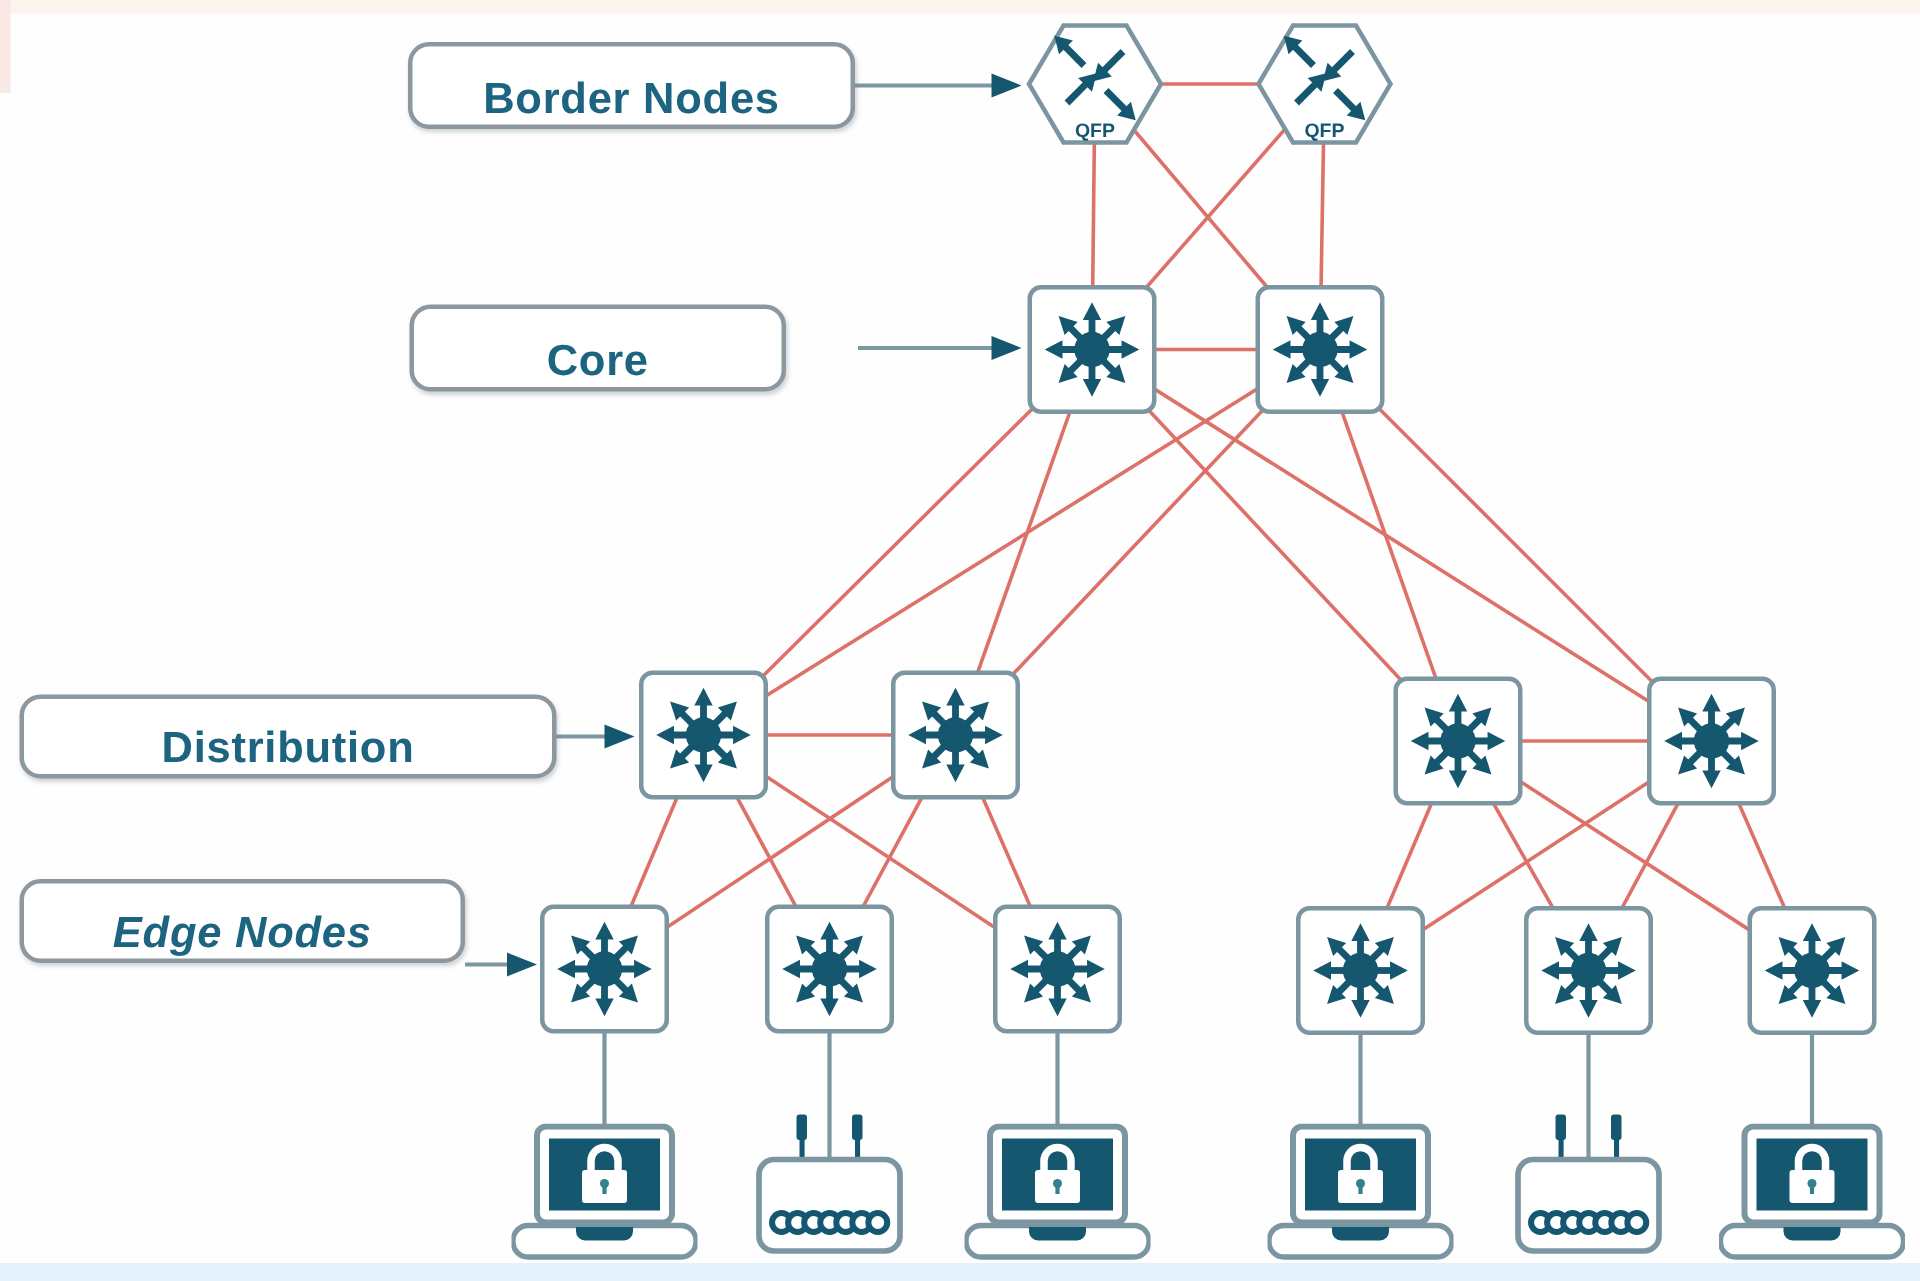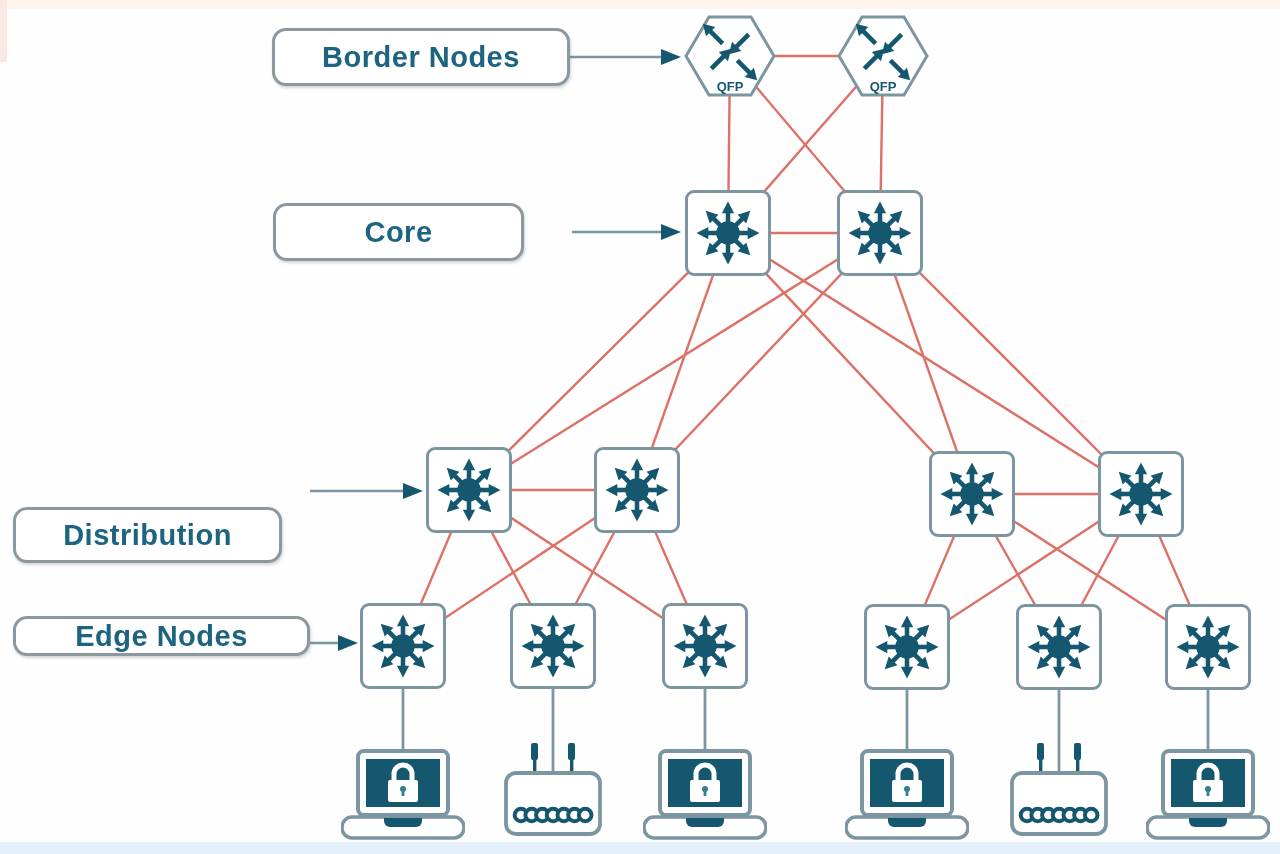--- a/index.html
+++ b/index.html
@@ -1,20 +1,20 @@
 <!DOCTYPE html>
 <html><head>
 <meta charset="utf-8">
 <style>
   html,body{margin:0;padding:0;background:#fff;}
   .canvas{position:relative;width:1280px;height:854px;background:#fefefe;overflow:hidden;
           font-family:"Liberation Sans",sans-serif;}
   #links{position:absolute;left:0;top:0;}
   #nodes,#labels{position:absolute;left:0;top:0;width:0;height:0;}
-  .label-box{position:absolute;display:flex;align-items:center;justify-content:center;
+  .label-box{position:absolute;display:flex;align-items:flex-end;justify-content:center;
              background:#ffffff;border:3px solid #8d989e;border-radius:14px;
              box-shadow:1px 2px 3px rgba(120,132,142,.35);
              color:#1d6480;font-size:29px;font-weight:bold;letter-spacing:.5px;box-sizing:border-box;}
   .node{position:absolute;transform:translate(-50%,-50%);line-height:0;}
   .switch-box{width:86px;height:86px;background:#fff;border:3px solid #7b96a1;border-radius:9px;
               display:flex;align-items:center;justify-content:center;box-sizing:border-box;}
   .strip-top{position:absolute;left:0;top:0;width:1280px;height:9px;background:#fdf4ed;}
   .strip-left{position:absolute;left:0;top:0;width:7px;height:62px;background:#fae8e5;}
   .strip-bottom{position:absolute;left:0;top:842px;width:1280px;height:12px;background:#e4f1fa;}
 </style>
@@ -658,22 +658,22 @@
         </svg></div>
     </div>
 
   <div id="labels">
     <div class="label-box" id="label-0" style="left: 272px; top: 28px; width: 298px; height: 58px;">
       <span>Border Nodes</span>
     </div>
     <div class="label-box" id="label-1" style="left: 273px; top: 203px; width: 251px; height: 58px;">
       <span>Core</span>
     </div>
-    <div class="label-box" id="label-2" style="left: 13px; top: 463px; width: 269px; height: 56px; margin-top: 44px;">
+    <div class="label-box" id="label-2" style="left: 13px; top: 463px; width: 358px; height: 56px;">
       <span>Distribution</span>
     </div>
-    <div class="label-box" id="label-3" style="left: 13px; top: 616px; width: 297px; height: 40px;">
+    <div class="label-box" id="label-3" style="left: 13px; top: 586px; width: 297px; height: 56px; font-style: italic;">
       <span>Edge Nodes</span>
     </div>
   </div>
 
   <div class="strip-bottom"></div>
 </div>
 
 </body></html>

